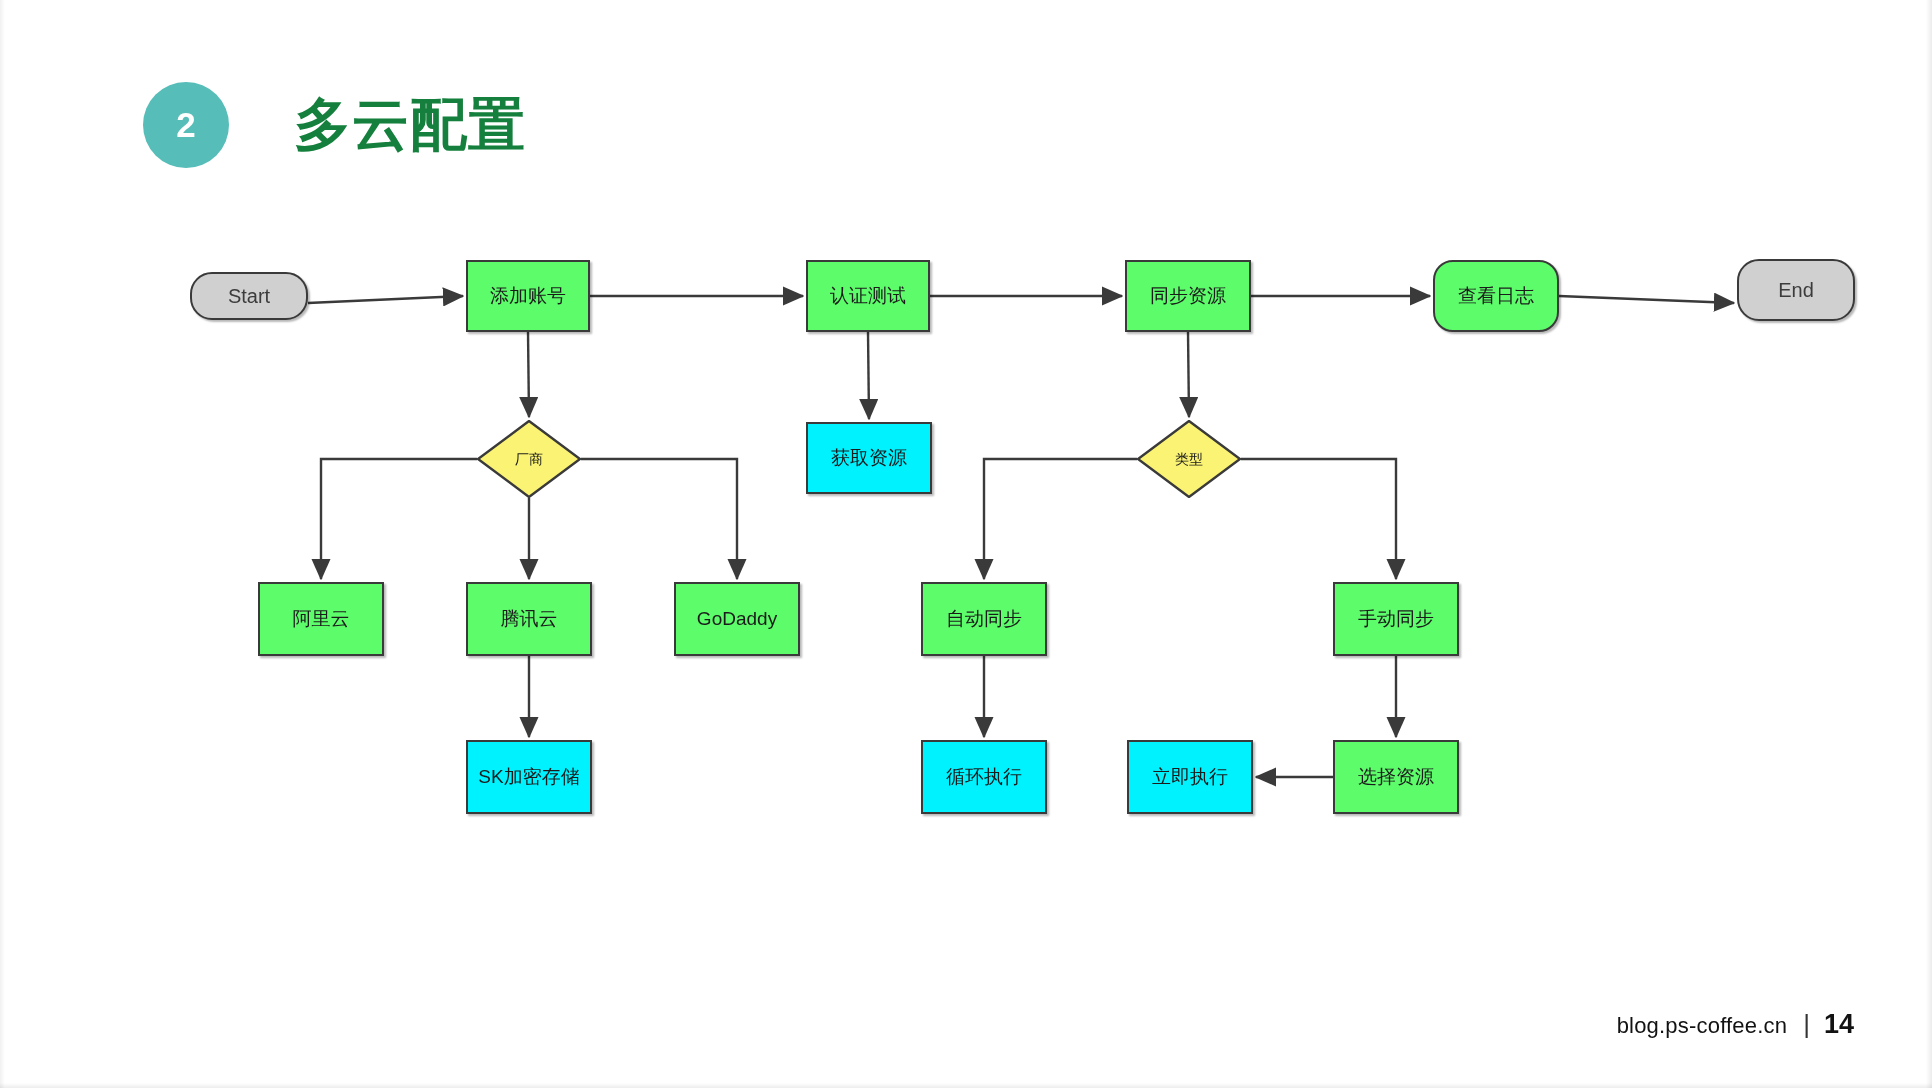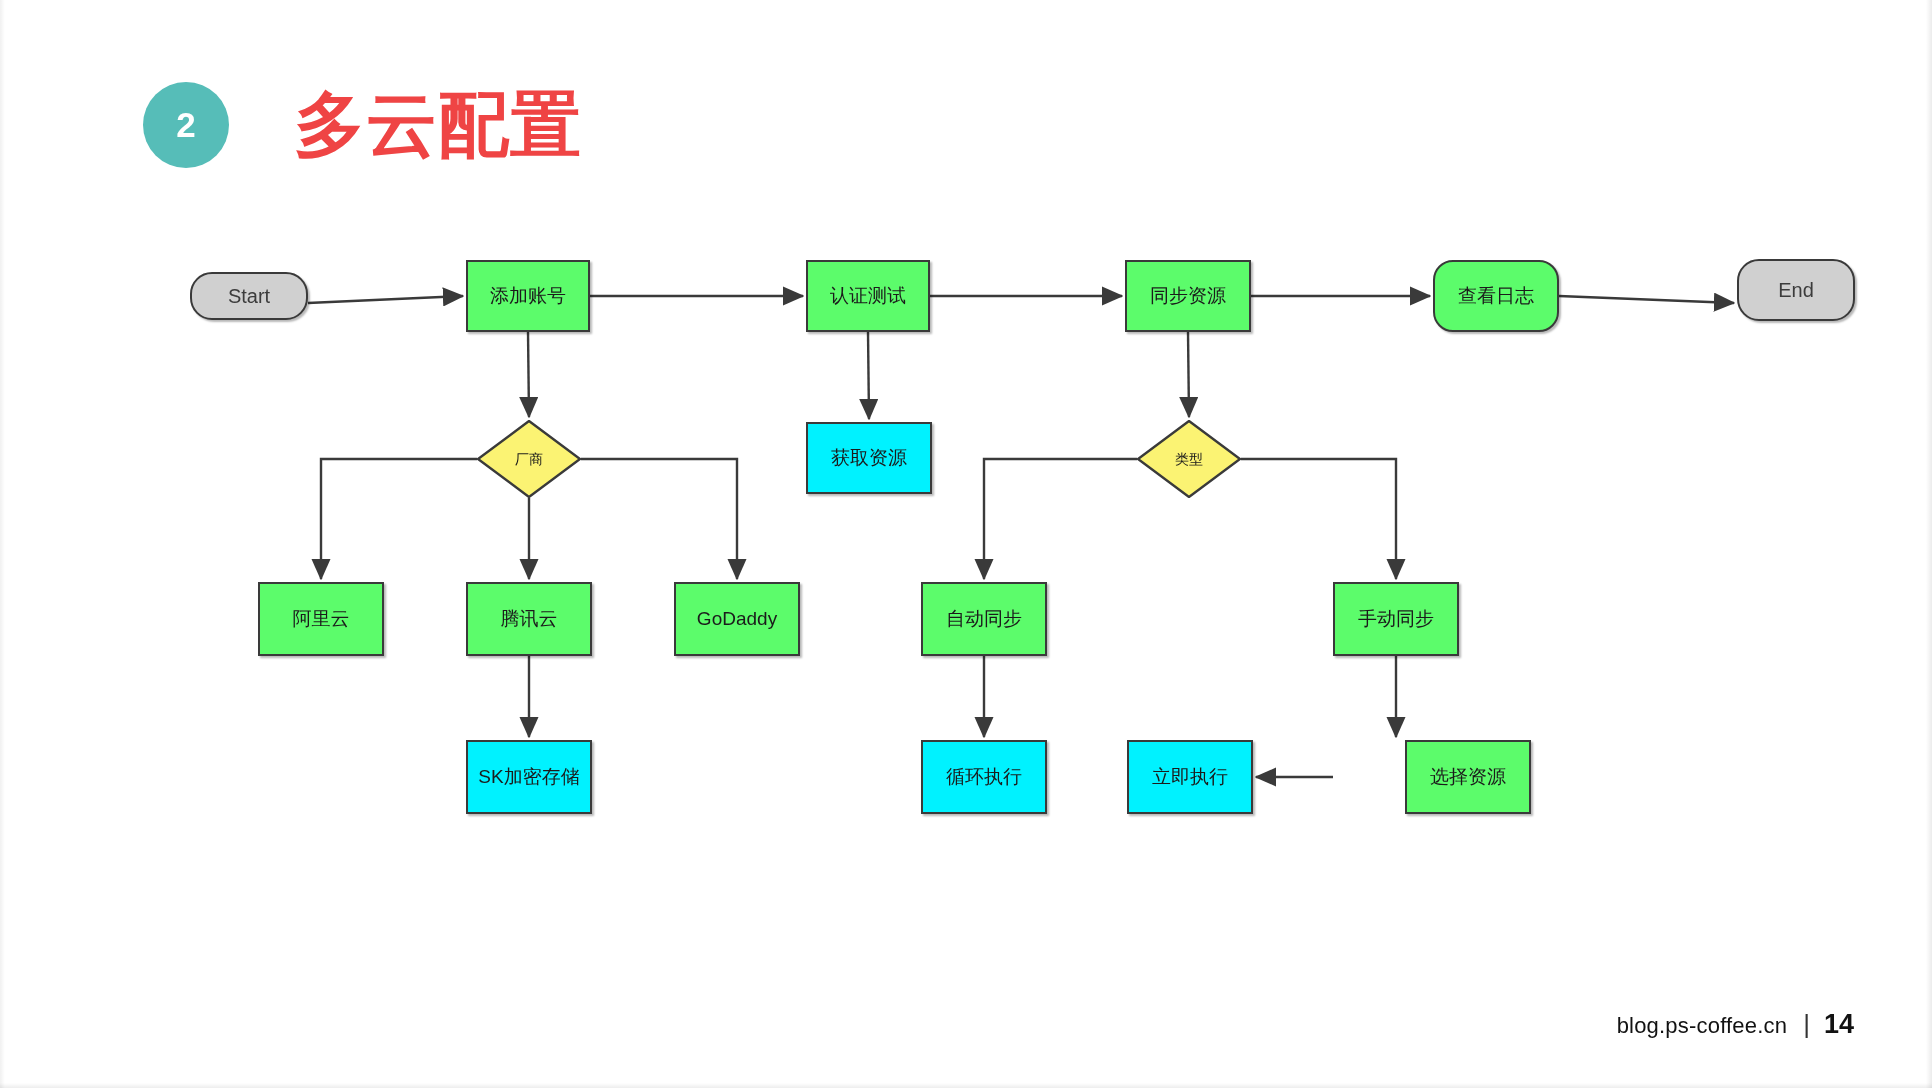--- a/index.html
+++ b/index.html
@@ -52,23 +52,23 @@
     color: #ffffff;
     display: flex;
     align-items: center;
     justify-content: center;
     font-size: 35px;
     font-weight: 600;
     letter-spacing: 0;
   }
   #page-title {
     margin-left: 65px;
-    font-size: 71px;
+    font-size: 57px;
     font-weight: bold;
-    color: #ef4444;
+    color: #15803d;
     letter-spacing: 1px;
     white-space: nowrap;
   }
 
   
   #flowchart {
     position: absolute;
     left: 0;
     top: 0;
     width: 1932px;
@@ -237,21 +237,21 @@
       </div>
       <div class="node datastore" style="left: 466px; top: 740px; width: 126px; height: 74px; background: rgb(0, 242, 255);">
         <span>SK加密存储</span>
       </div>
       <div class="node datastore" style="left: 921px; top: 740px; width: 126px; height: 74px; background: rgb(0, 242, 255);">
         <span>循环执行</span>
       </div>
       <div class="node datastore" style="left: 1127px; top: 740px; width: 126px; height: 74px; background: rgb(0, 242, 255);">
         <span>立即执行</span>
       </div>
-      <div class="node process" style="left: 1405px; top: 740px; width: 126px; height: 74px; background: rgb(92, 252, 107);">
+      <div class="node process" style="left: 1333px; top: 740px; width: 126px; height: 74px; background: rgb(92, 252, 107);">
         <span>选择资源</span>
       </div>
     </div>
 </div>
 
 <div id="footer">
   <span id="footer-site">blog.ps-coffee.cn</span>
   <span id="footer-sep">|</span>
   <span id="footer-page">14</span>
 </div>

